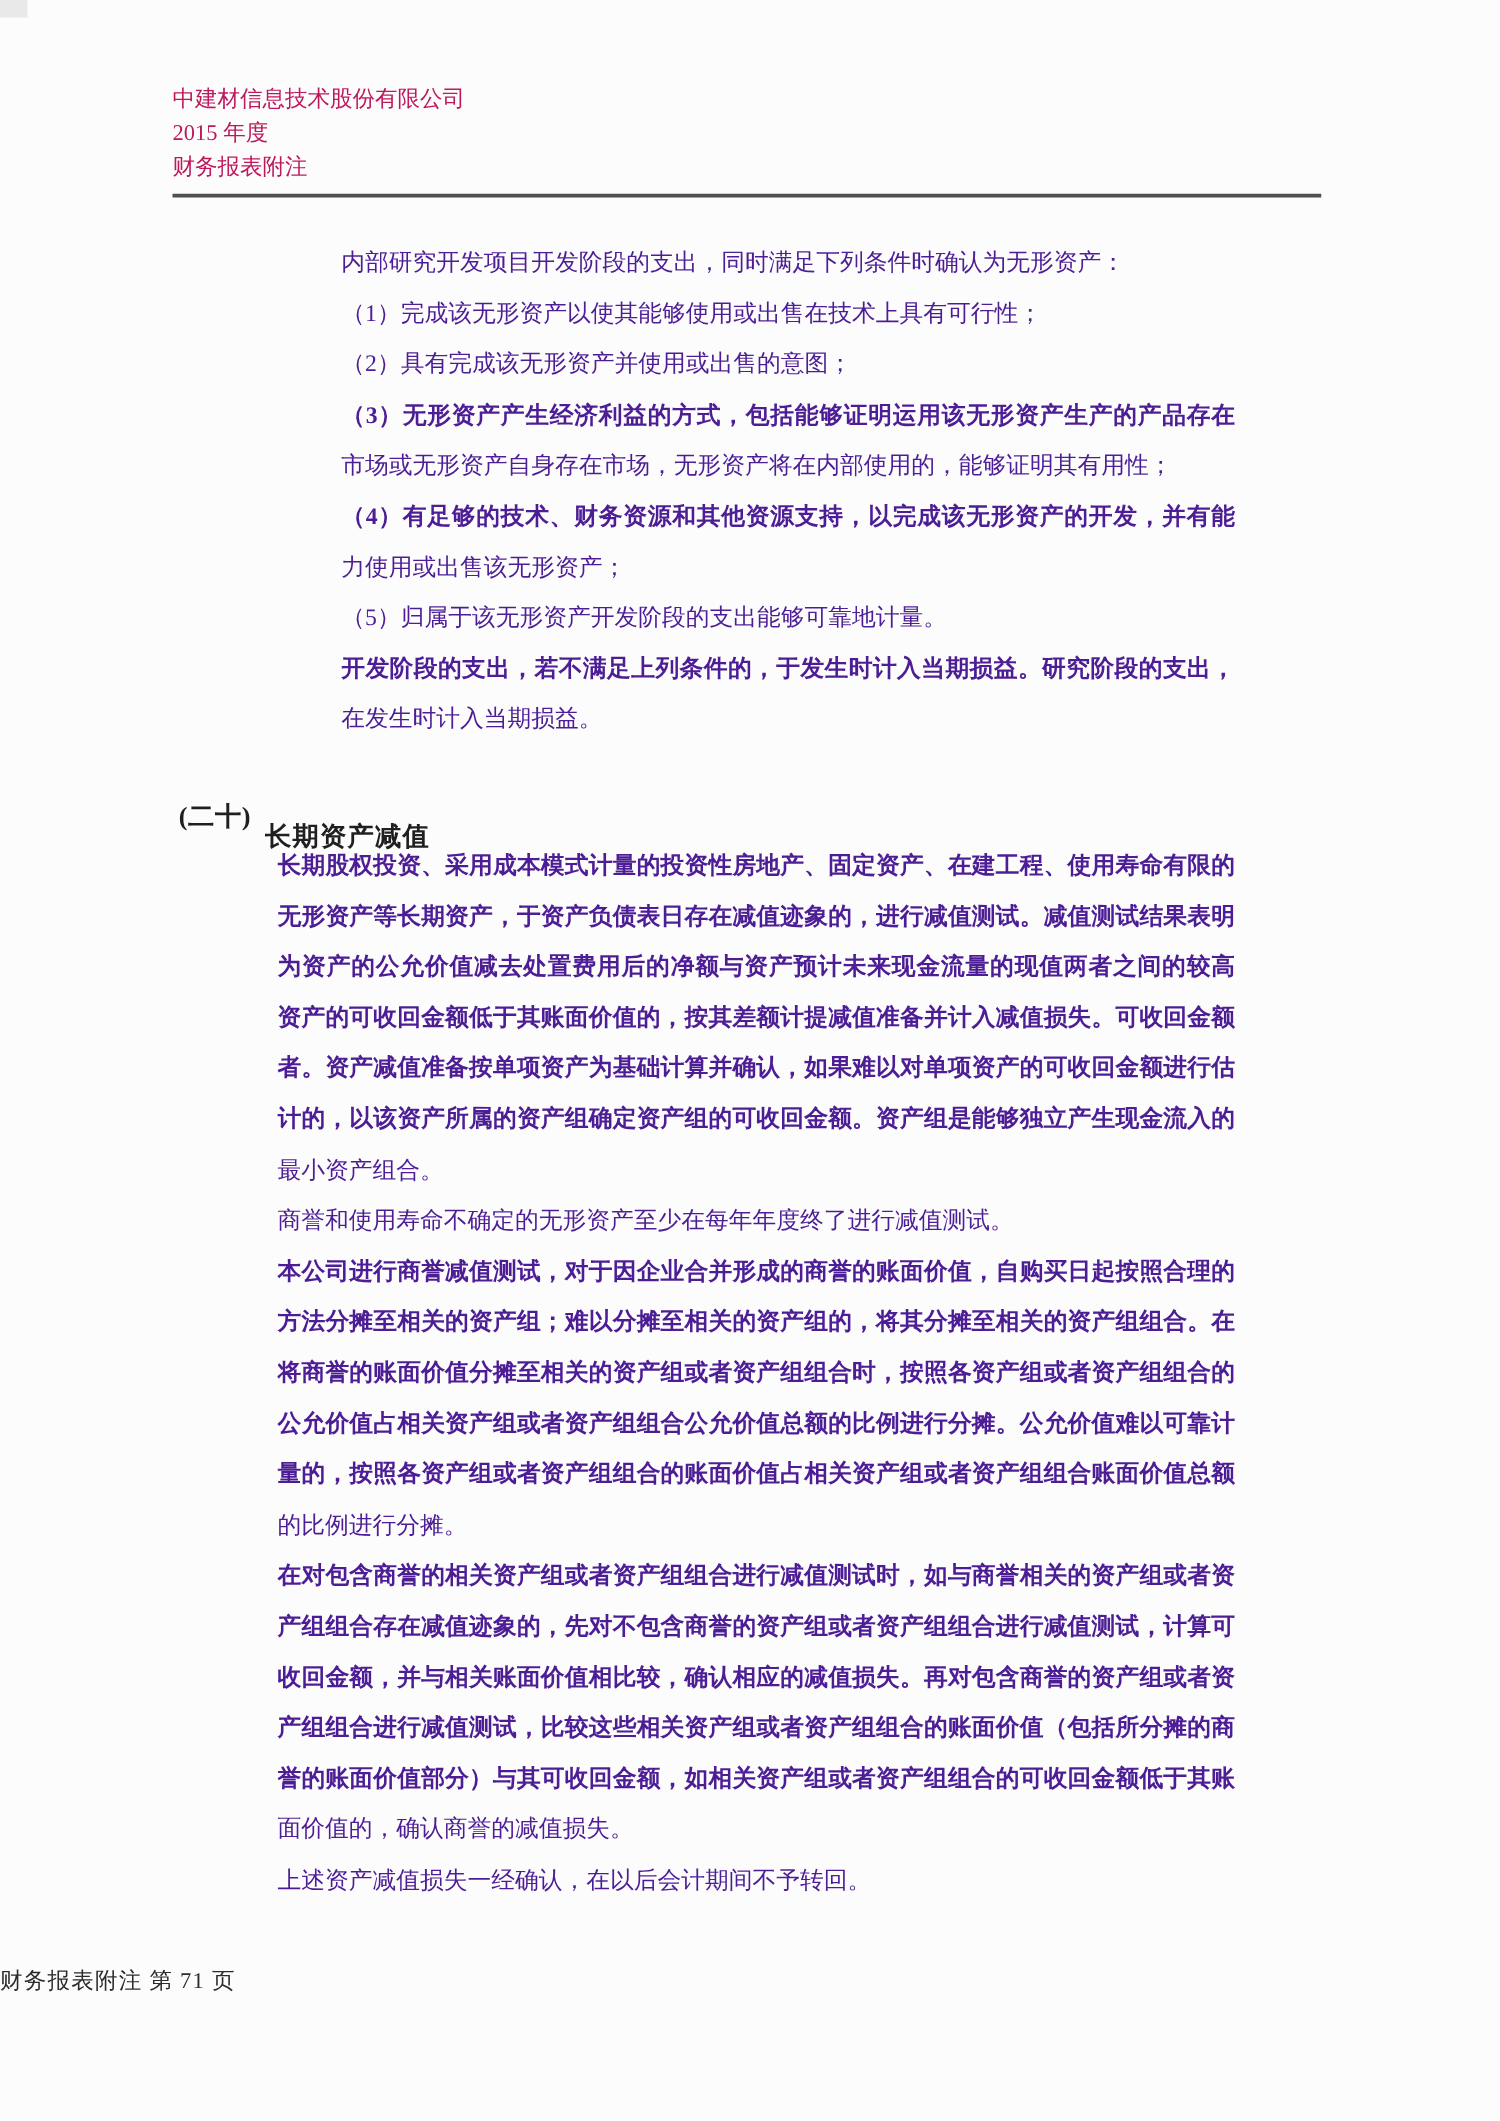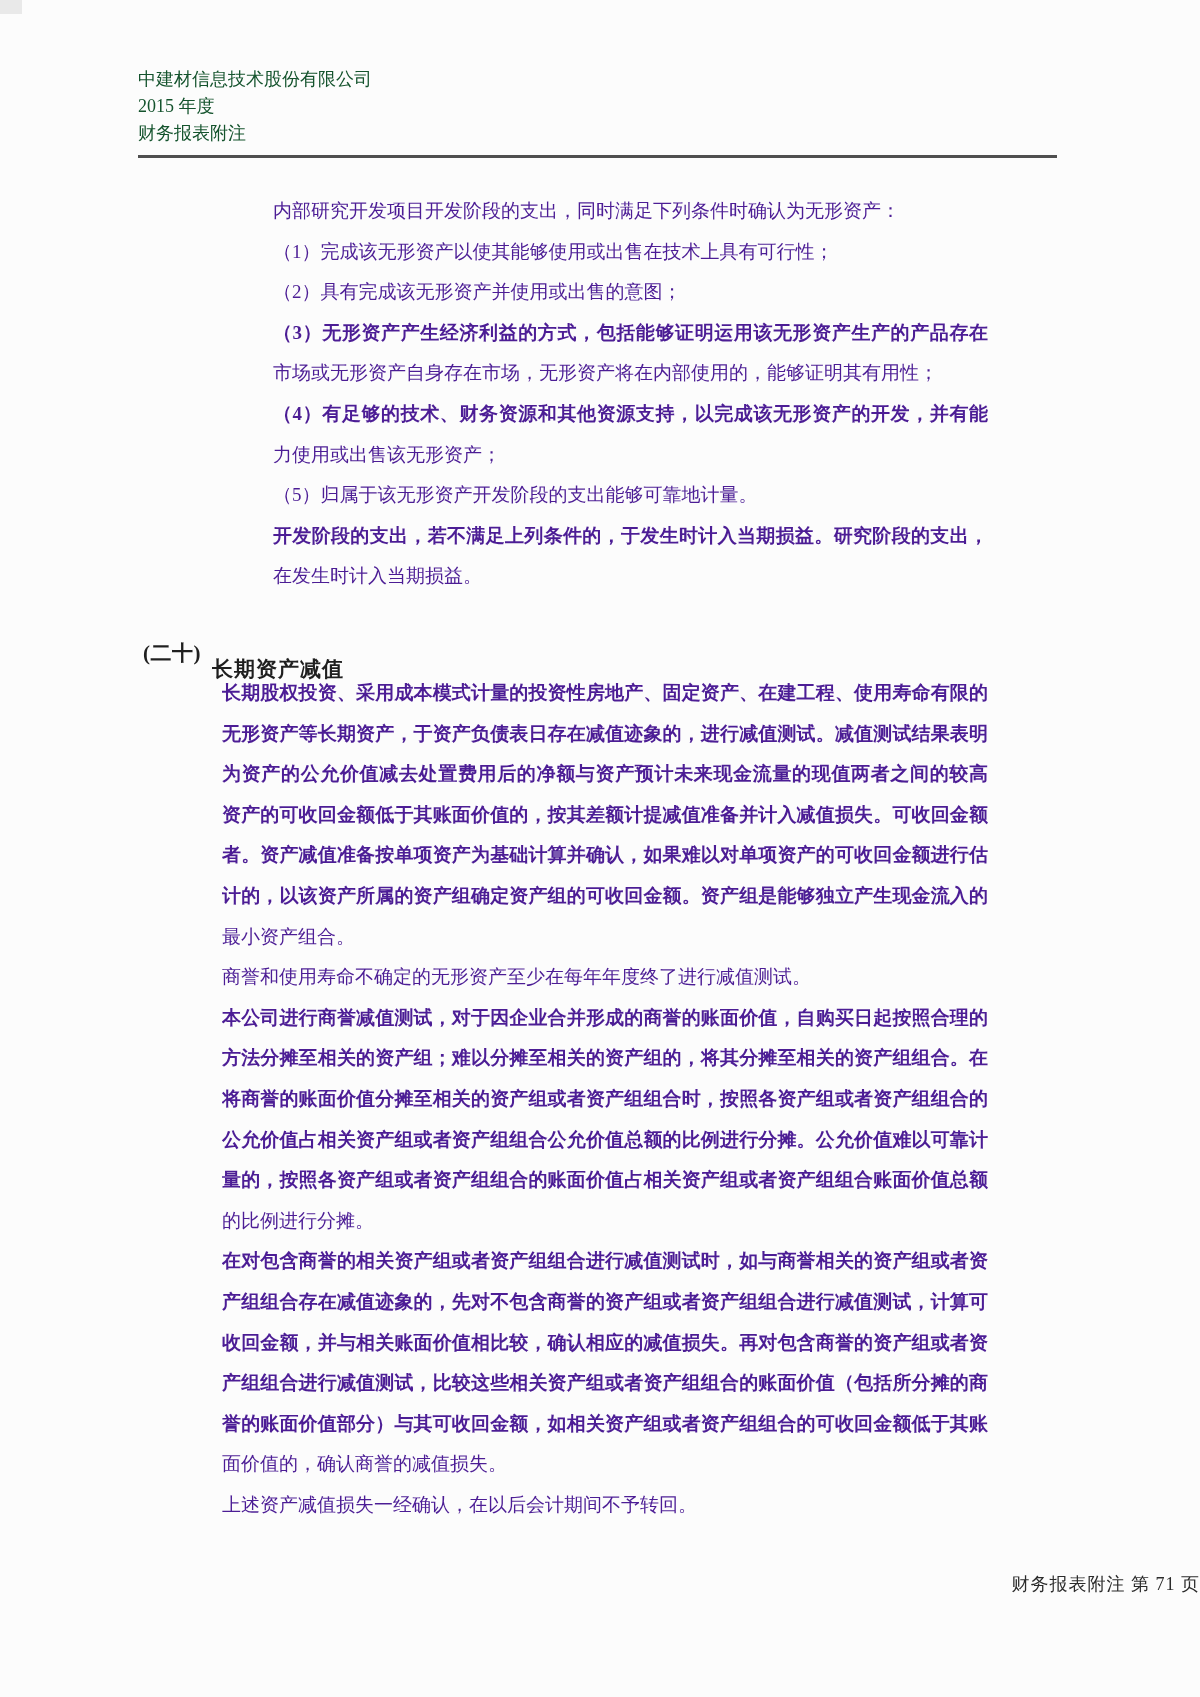--- a/index.html
+++ b/index.html
@@ -24,21 +24,21 @@
   .header {
     position: absolute;
     left: 138px;
     top: 66px;
     width: 920px;
   }
   .header .hline {
     font-size: 18px;
     line-height: 27px;
     white-space: nowrap;
-    color: #14532d;
+    color: #be185d;
   }
   .header-rule {
     position: absolute;
     left: 138px;
     top: 155px;
     width: 919px;
     height: 3px;
     background: #4f4f4f;
   }
   .intro-block {
@@ -90,21 +90,21 @@
     text-align-last: justify;
     text-justify: inter-character;
     overflow: hidden;
     font-weight: bold;
   }
   .footer {
     position: absolute;
     left: 0;
     top: 1572px;
     width: 1200px;
-    text-align: right;
+    text-align: left;
     font-size: 18px;
     color: #2b2b2b;
     letter-spacing: 1px;
   }
 </style>
 </head>
 <body>
 
 <div class="scan-corner"></div>
 

